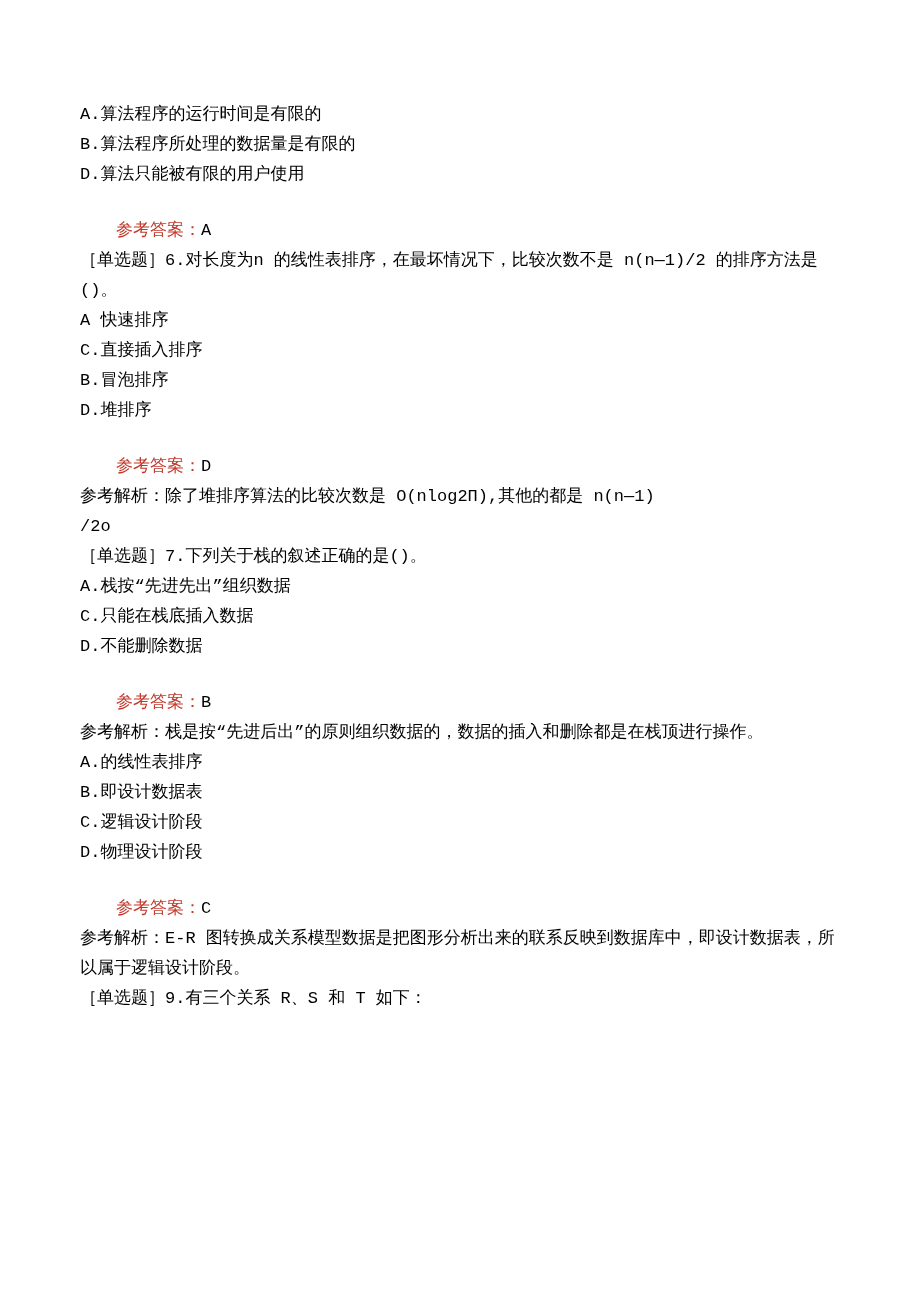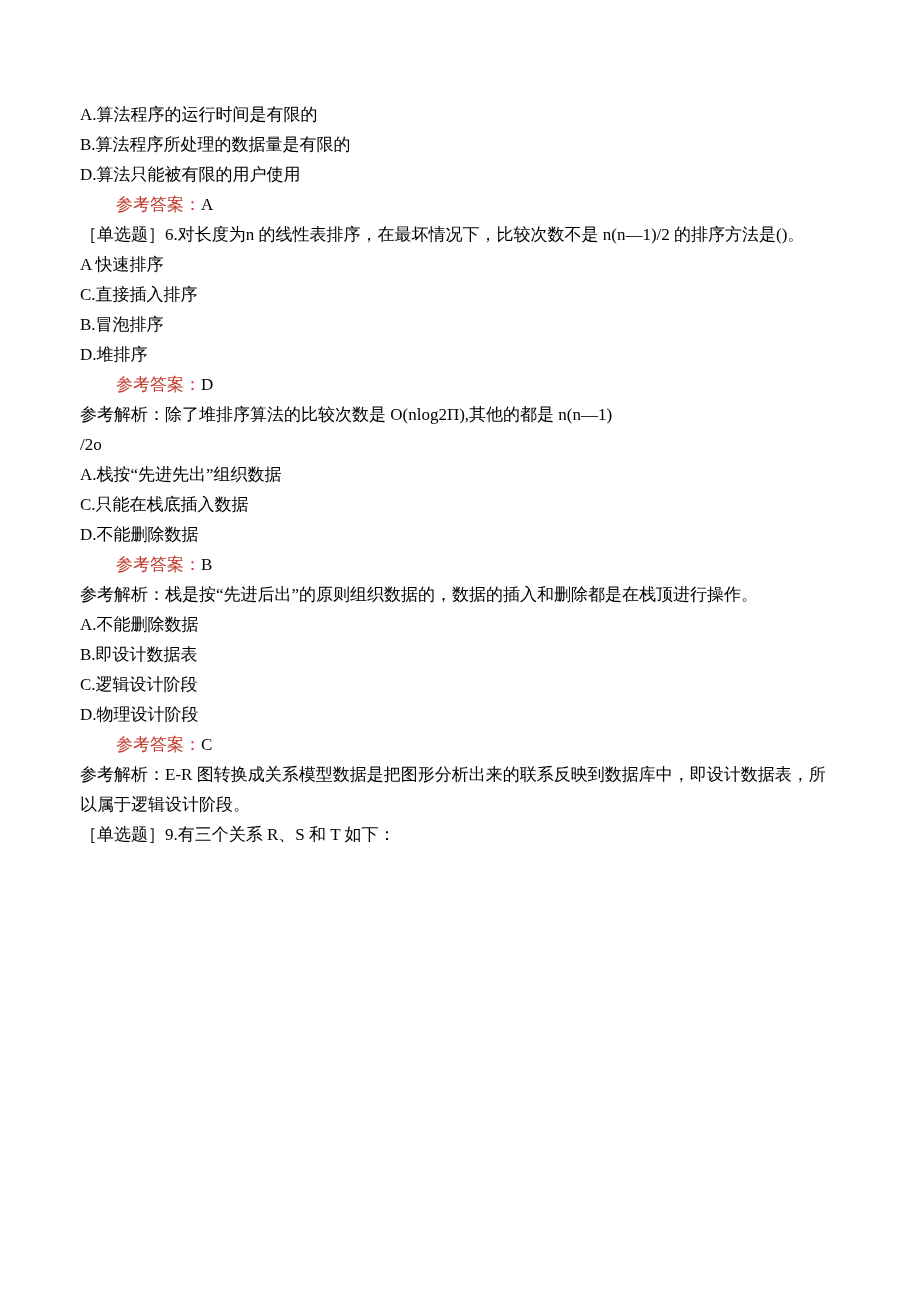--- a/index.html
+++ b/index.html
@@ -5,36 +5,38 @@
     body {
       font-family: "SimSun", "宋体", serif;
       background: #ffffff;
       margin: 0;
       padding: 0;
       width: 920px;
     }
     .page {
       padding: 100px 80px 200px 80px;
       box-sizing: border-box;
+      font-family: Liberation Mono, monospace;
     }
     .line {
       font-size: 17px;
       line-height: 30px;
       color: #000000;
       white-space: normal;
       word-break: break-all;
     }
     .answer-label {
       color: #c0392b;
     }
     .answer-value {
       color: #000000;
     }
     .indent {
       padding-left: 36px;
+      margin-top: 26px;
     }
   </style>
 </head>
 <body>
 
 <div class="page">
 
   <div class="line">A.算法程序的运行时间是有限的</div>
   <div class="line">B.算法程序所处理的数据量是有限的</div>
   <div class="line">D.算法只能被有限的用户使用</div>
@@ -46,29 +48,30 @@
   <div class="line">A 快速排序</div>
   <div class="line">C.直接插入排序</div>
   <div class="line">B.冒泡排序</div>
   <div class="line">D.堆排序</div>
   <div class="line indent">
     <span class="answer-label">参考答案：</span><span class="answer-value">D</span>
   </div>
   <div class="line">参考解析：除了堆排序算法的比较次数是 O(nlog2Π),其他的都是 n(n—1)</div>
   <div class="line">/2o</div>
 
+  <div class="line">［单选题］7.下列关于栈的叙述正确的是()。</div>
   <div class="line">A.栈按“先进先出”组织数据</div>
   <div class="line">C.只能在栈底插入数据</div>
   <div class="line">D.不能删除数据</div>
   <div class="line indent">
     <span class="answer-label">参考答案：</span><span class="answer-value">B</span>
   </div>
   <div class="line">参考解析：栈是按“先进后出”的原则组织数据的，数据的插入和删除都是在栈顶进行操作。</div>
 
-  <div class="line">A.不能删除数据</div>
+  <div class="line">A.的线性表排序</div>
   <div class="line">B.即设计数据表</div>
   <div class="line">C.逻辑设计阶段</div>
   <div class="line">D.物理设计阶段</div>
   <div class="line indent">
     <span class="answer-label">参考答案：</span><span class="answer-value">C</span>
   </div>
   <div class="line">参考解析：E-R 图转换成关系模型数据是把图形分析出来的联系反映到数据库中，即设计数据表，所以属于逻辑设计阶段。</div>
 
   <div class="line">［单选题］9.有三个关系 R、S 和 T 如下：</div>
 

